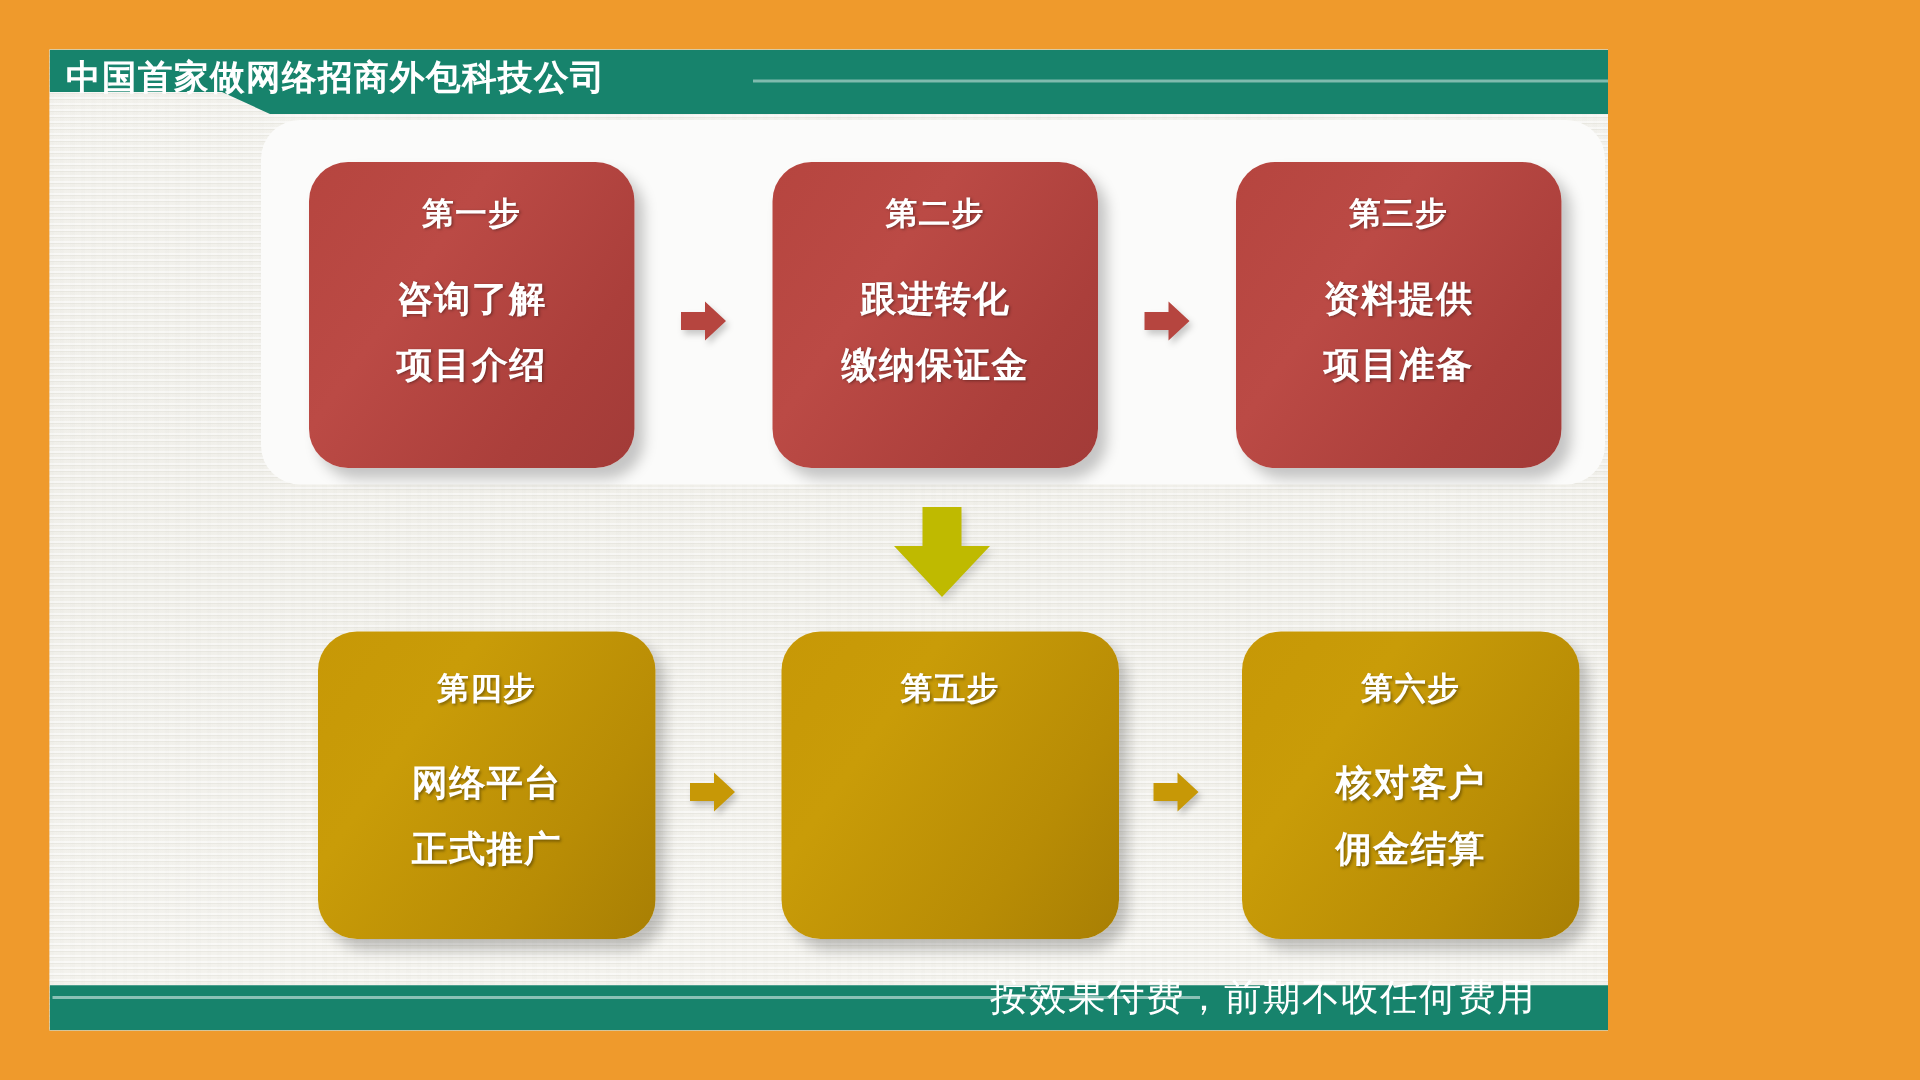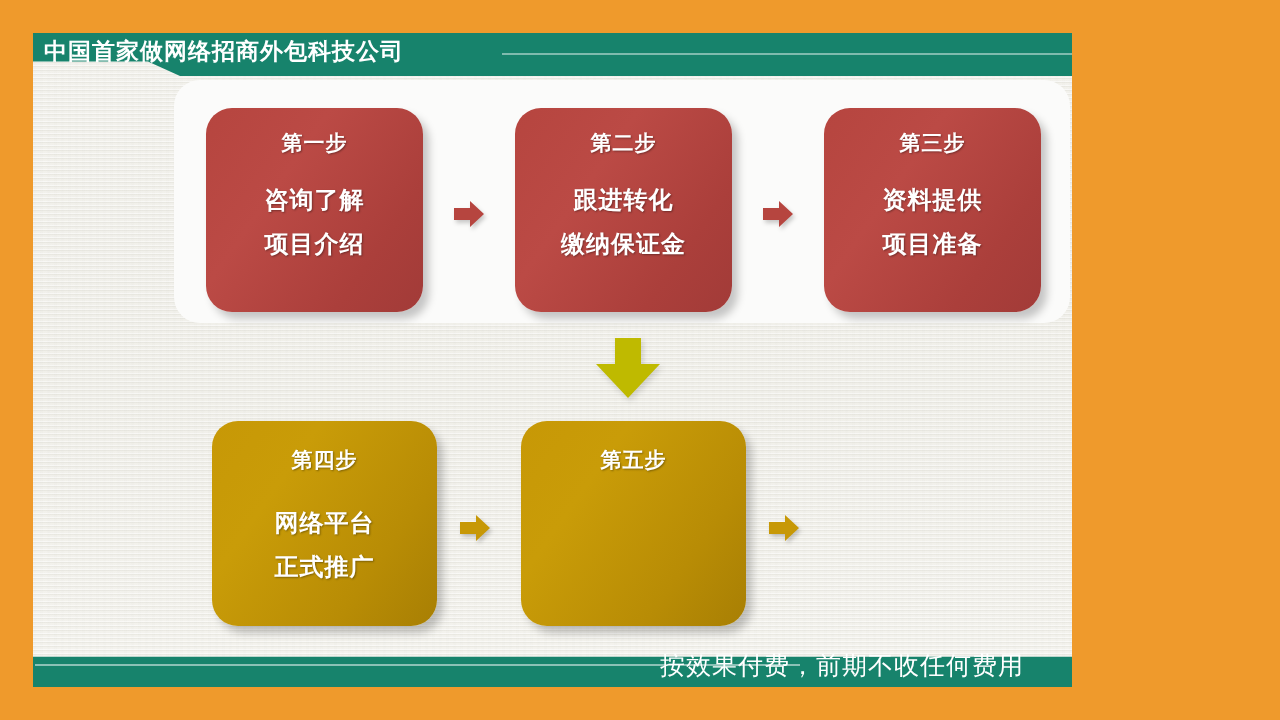--- a/index.html
+++ b/index.html
@@ -263,18 +263,25 @@
   <div class="step gold r2" id="box5">
     <div class="step-title">第五步</div>
   </div>
 
   <div class="arrow-right" id="arrow-r2-b">
     <svg viewBox="0 0 34 34" xmlns="http://www.w3.org/2000/svg">
       <polygon points="2,11 18,11 18,4 32,17 18,30 18,23 2,23" fill="#c79806"></polygon>
     </svg>
   </div>
 
+  <div class="step gold r2" id="box6">
+    <div class="step-title">第六步</div>
+    <div class="step-lines">
+      <div class="step-line">核对客户</div>
+      <div class="step-line">佣金结算</div>
+    </div>
+  </div>
 
   <div class="footer-band"></div>
   <div class="footer-band-line"></div>
   <div class="footer-text">按效果付费，前期不收任何费用</div>
 
 </div>
 
 </body></html>

